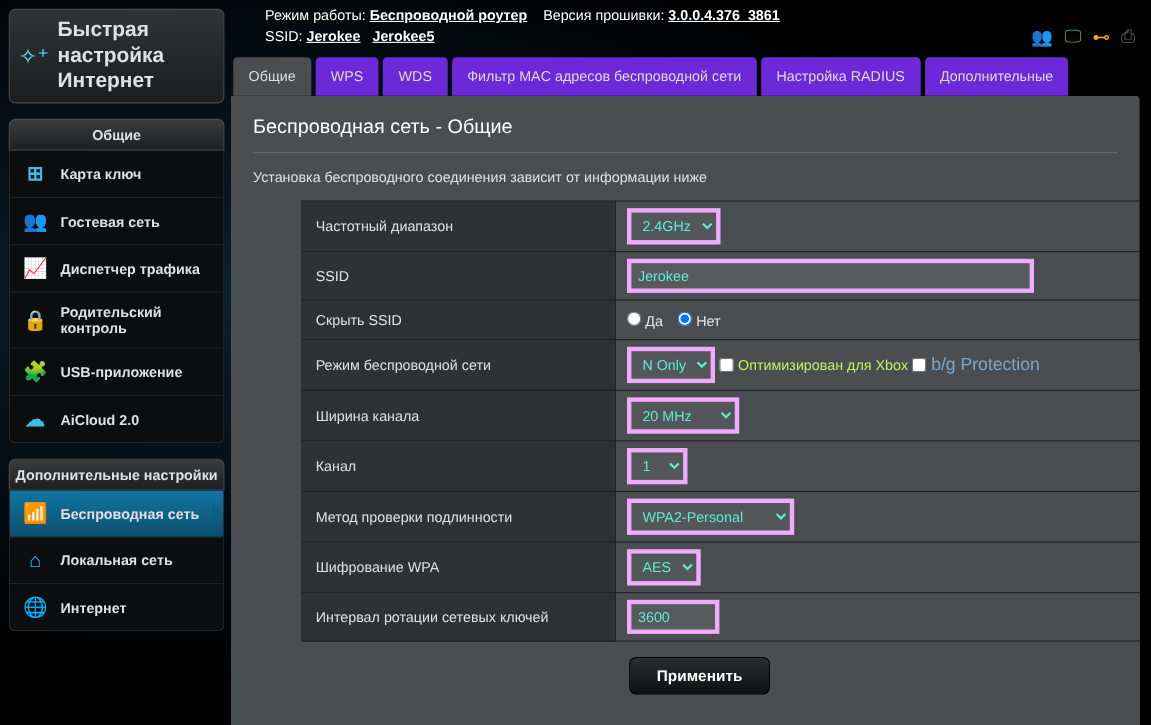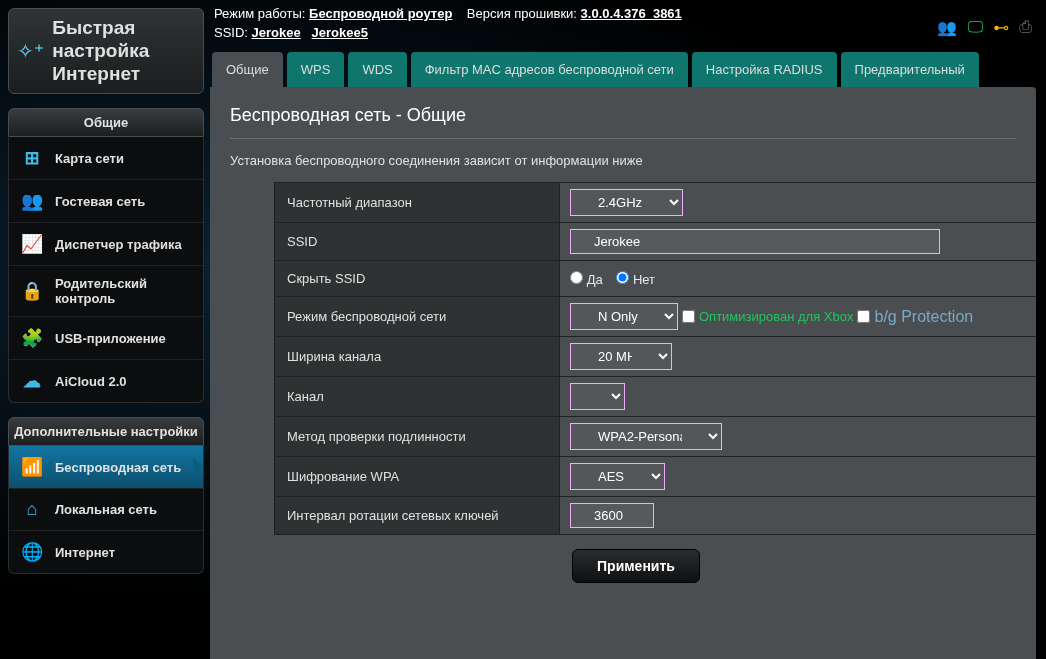--- a/index.html
+++ b/index.html
@@ -65,46 +65,47 @@
     position: absolute;
     right: -10px; top: 50%;
     transform: translateY(-50%);
     border: 10px solid transparent;
     border-left-color: #0c5d82;
   }
 
   
   .topbar {
     display: flex;
-    align-items: center;
+    align-items: flex-end;
     padding: 6px 4px 2px 4px;
     gap: 8px;
     font-size: 13px;
     color: #e6e6e6;
+    margin-left: 27px;
   }
   .topbar .left { flex: 1; }
   .topbar .line { margin-bottom: 4px; }
   .topbar .lbl { color: #fff; }
   .topbar .val { color: #fff; font-weight: bold; text-decoration: underline; }
   .topbar .icons { display: flex; gap: 10px; font-size: 16px; padding-top: 4px; }
   .topbar .icons span { cursor: pointer; }
   .ic-users { color: #6a6d6f; }
   .ic-monitor { color: #2fbf5d; }
   .ic-usb { color: #f5b400; }
   .ic-printer { color: #6a6d6f; }
 
   
   .tabs {
     display: flex;
     gap: 4px;
     padding-left: 2px;
     margin-top: 6px;
   }
   .tab {
-    background: #0f766e;
+    background: #6d28d9;
     padding: 10px 14px;
     border-radius: 4px 4px 0 0;
     cursor: pointer;
     font-size: 13px;
     color: #ddd;
   }
   .tab.active {
     background: #4a4e50;
   }
 
@@ -139,31 +140,31 @@
     padding: 10px 12px;
     font-size: 13px;
   }
   table.form td {
     background: #4a4e50;
     border: 1px solid #1f2122;
     padding: 6px 10px;
   }
   select, input[type=text], input[type=password] {
     background: #565a5c;
-    border: 1px solid #f0abfc;
-    color: #ffffff;
-    padding: 4px 23px;
+    border: 4px solid #f0abfc;
+    color: #5eead4;
+    padding: 4px 6px;
     font-size: 13px;
     font-family: inherit;
   }
   select { background: #545759; }
   .wide { width: 370px; }
   .radio-row label { color: #e6e6e6; margin-right: 10px; font-size: 13px; }
   .chk-row { display: flex; align-items: center; gap: 4px; flex-wrap: wrap; }
-  .chk-row .ylabel { color: #22c55e; font-size: 13px; }
+  .chk-row .ylabel { color: #bef264; font-size: 13px; }
   .chk-row .blabel { color: #7aa8c9; font-size: 16px; }
 
   .apply-row { text-align: center; padding-top: 14px; }
   .btn-apply {
     background: linear-gradient(#2a2c2d, #0f1011);
     border: 1px solid #000;
     border-radius: 6px;
     color: #fff;
     font-weight: bold;
     padding: 8px 24px;
@@ -180,21 +181,21 @@
   <div class="sidebar">
     <div class="side-block quick-setup">
       <span class="wand">✧⁺</span>
       <span class="txt">Быстрая настройка Интернет</span>
     </div>
 
     <div class="side-header">Общие</div>
     <div class="side-list" id="nav-general">
         <div class="side-item">
           <span class="ico">⊞</span>
-          <span>Карта сети</span>
+          <span>Карта ключ</span>
         </div>
         <div class="side-item">
           <span class="ico">👥</span>
           <span>Гостевая сеть</span>
         </div>
         <div class="side-item">
           <span class="ico">📈</span>
           <span>Диспетчер трафика</span>
         </div>
         <div class="side-item">
@@ -252,21 +253,21 @@
         <span class="ic-printer">⎙</span>
       </div>
     </div>
 
     <div class="tabs" id="tabs">
         <div class="tab active">Общие</div>
         <div class="tab">WPS</div>
         <div class="tab">WDS</div>
         <div class="tab">Фильтр MAC адресов беспроводной сети</div>
         <div class="tab">Настройка RADIUS</div>
-        <div class="tab">Предварительный</div>
+        <div class="tab">Дополнительные</div>
       </div>
 
     <div class="panel">
       <div class="panel-title">Беспроводная сеть - Общие</div>
       <div class="panel-desc">Установка беспроводного соединения зависит от информации ниже</div>
 
       <table class="form">
         <tbody>
             <tr>
           <th>Частотный диапазон</th>

